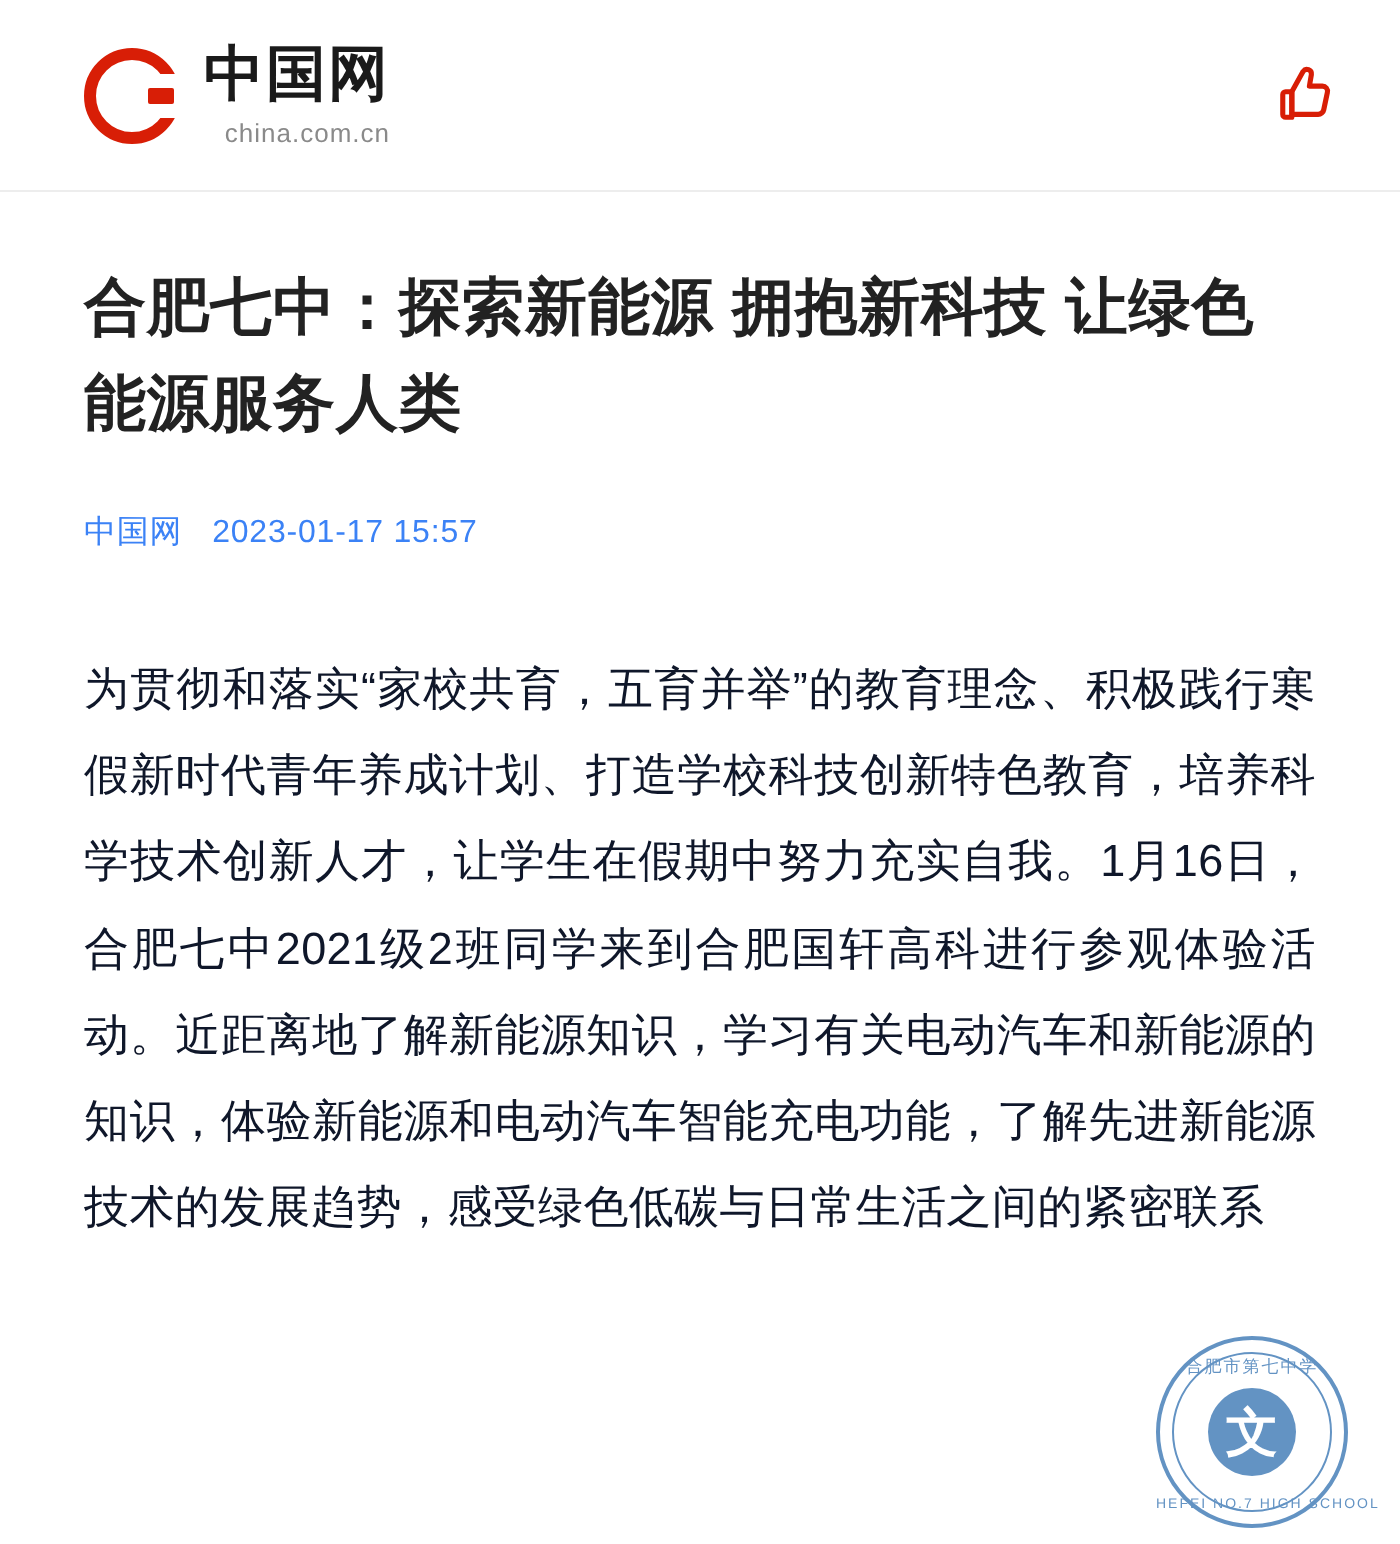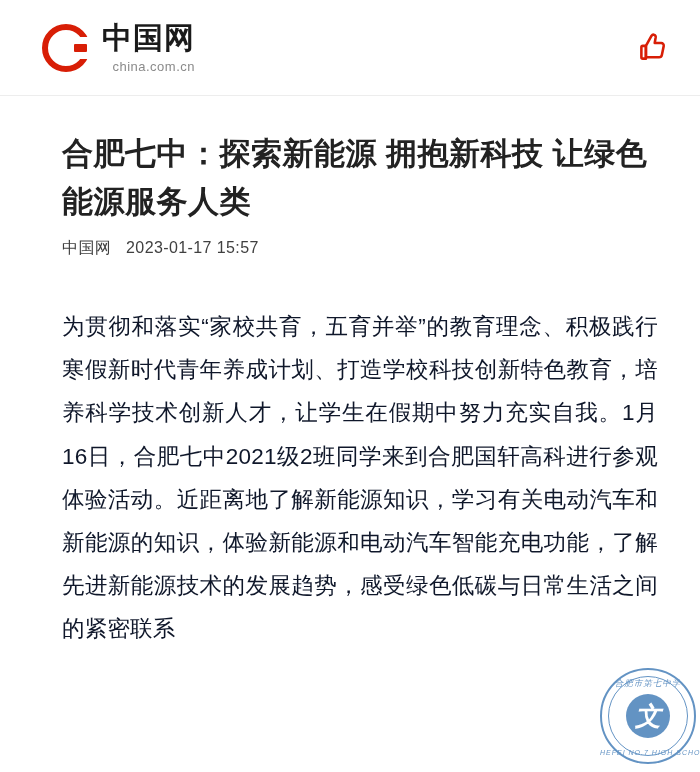--- a/index.html
+++ b/index.html
@@ -89,58 +89,57 @@
   .header-spacer { flex: 1; }
   .thumb-icon {
     width: 34px;
     height: 34px;
     color: #d81e06;
     display: block;
   }
 
   
   .article {
-    padding: 34px 42px 0 62px;
+    padding: 34px 42px 0 42px;
     box-sizing: border-box;
   }
   .headline {
     font-size: 31px;
     line-height: 1.55;
     font-weight: bold;
     color: #222222;
     margin: 0;
     letter-spacing: 0.5px;
   }
   .meta {
-    margin-top: 12px;
+    margin-top: 30px;
     font-size: 16px;
-    color: #404040;
+    color: #3b82f6;
     letter-spacing: 0.4px;
   }
   .meta .source { margin-right: 10px; }
 
   .body-text {
     margin-top: 46px;
     font-size: 22.5px;
     line-height: 1.92;
     color: #0f172a;
     text-align: justify;
     letter-spacing: 0.2px;
   }
 
   
   .watermark {
     position: absolute;
-    right: 4px;
+    right: 26px;
     bottom: 8px;
     width: 96px;
     height: 96px;
     opacity: 0.75;
     pointer-events: none;
-    font-style: italic;
   }
   .watermark .wm-circle {
     position: absolute;
     left: 0; top: 0;
     width: 96px; height: 96px;
     border-radius: 50%;
     border: 2px solid #2f6fb0;
     box-sizing: border-box;
   }
   .watermark .wm-inner {

